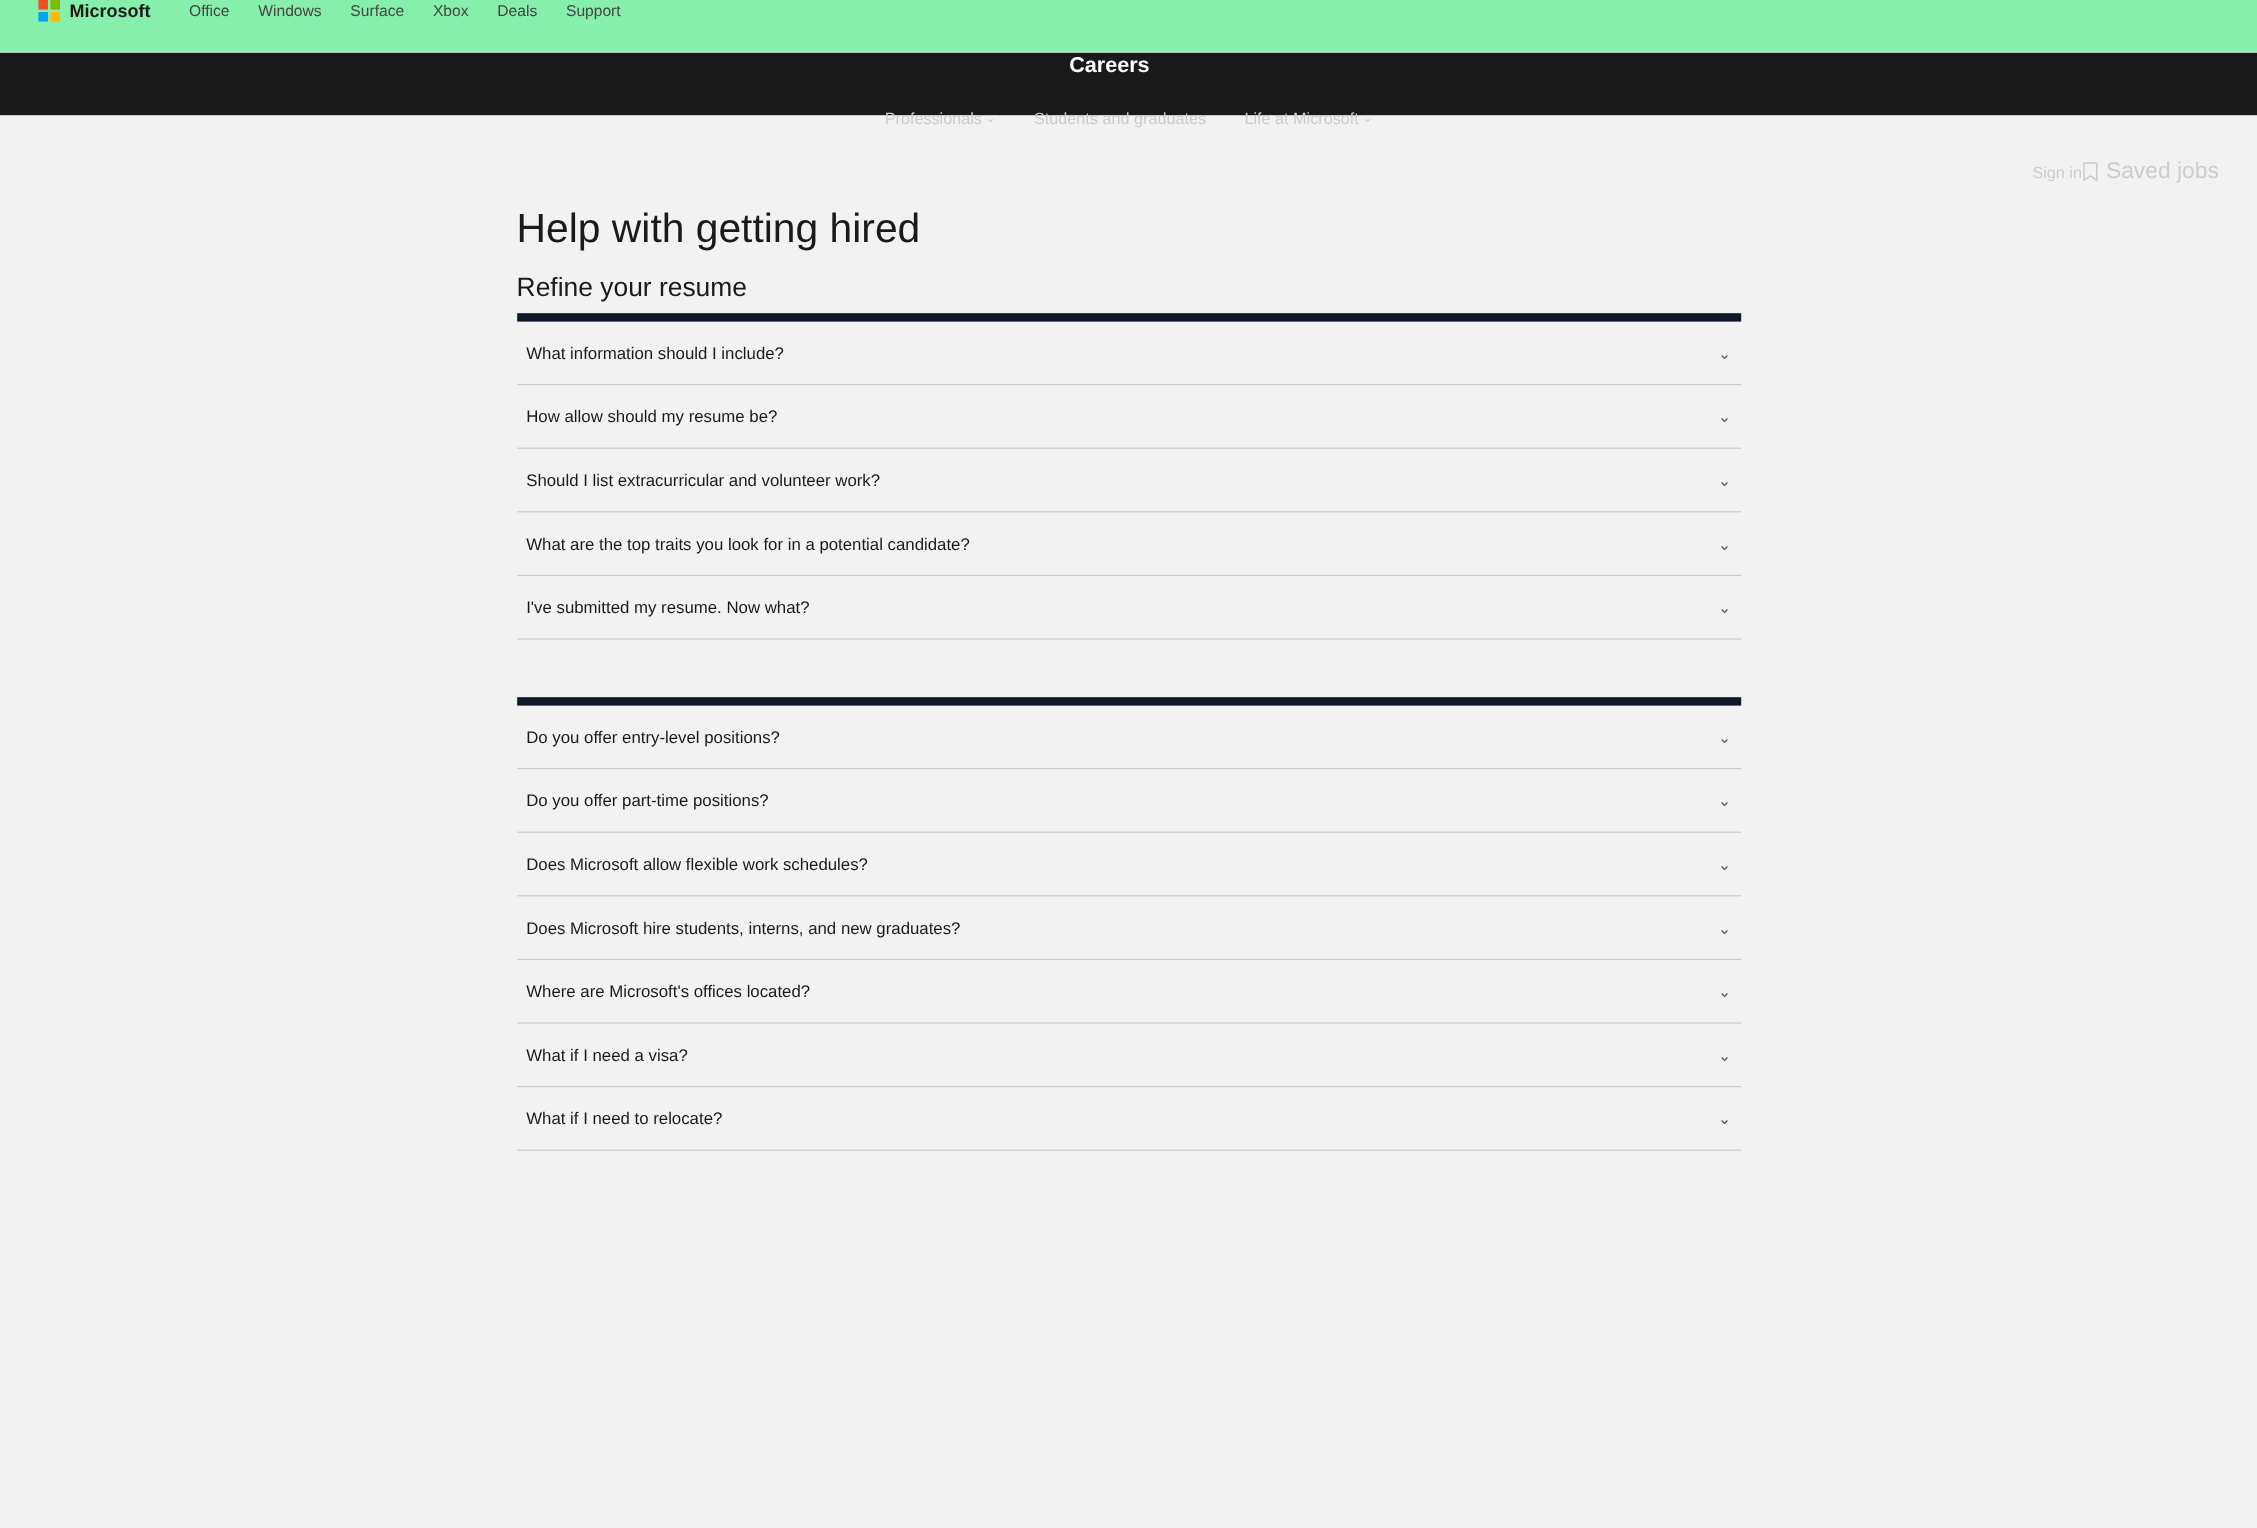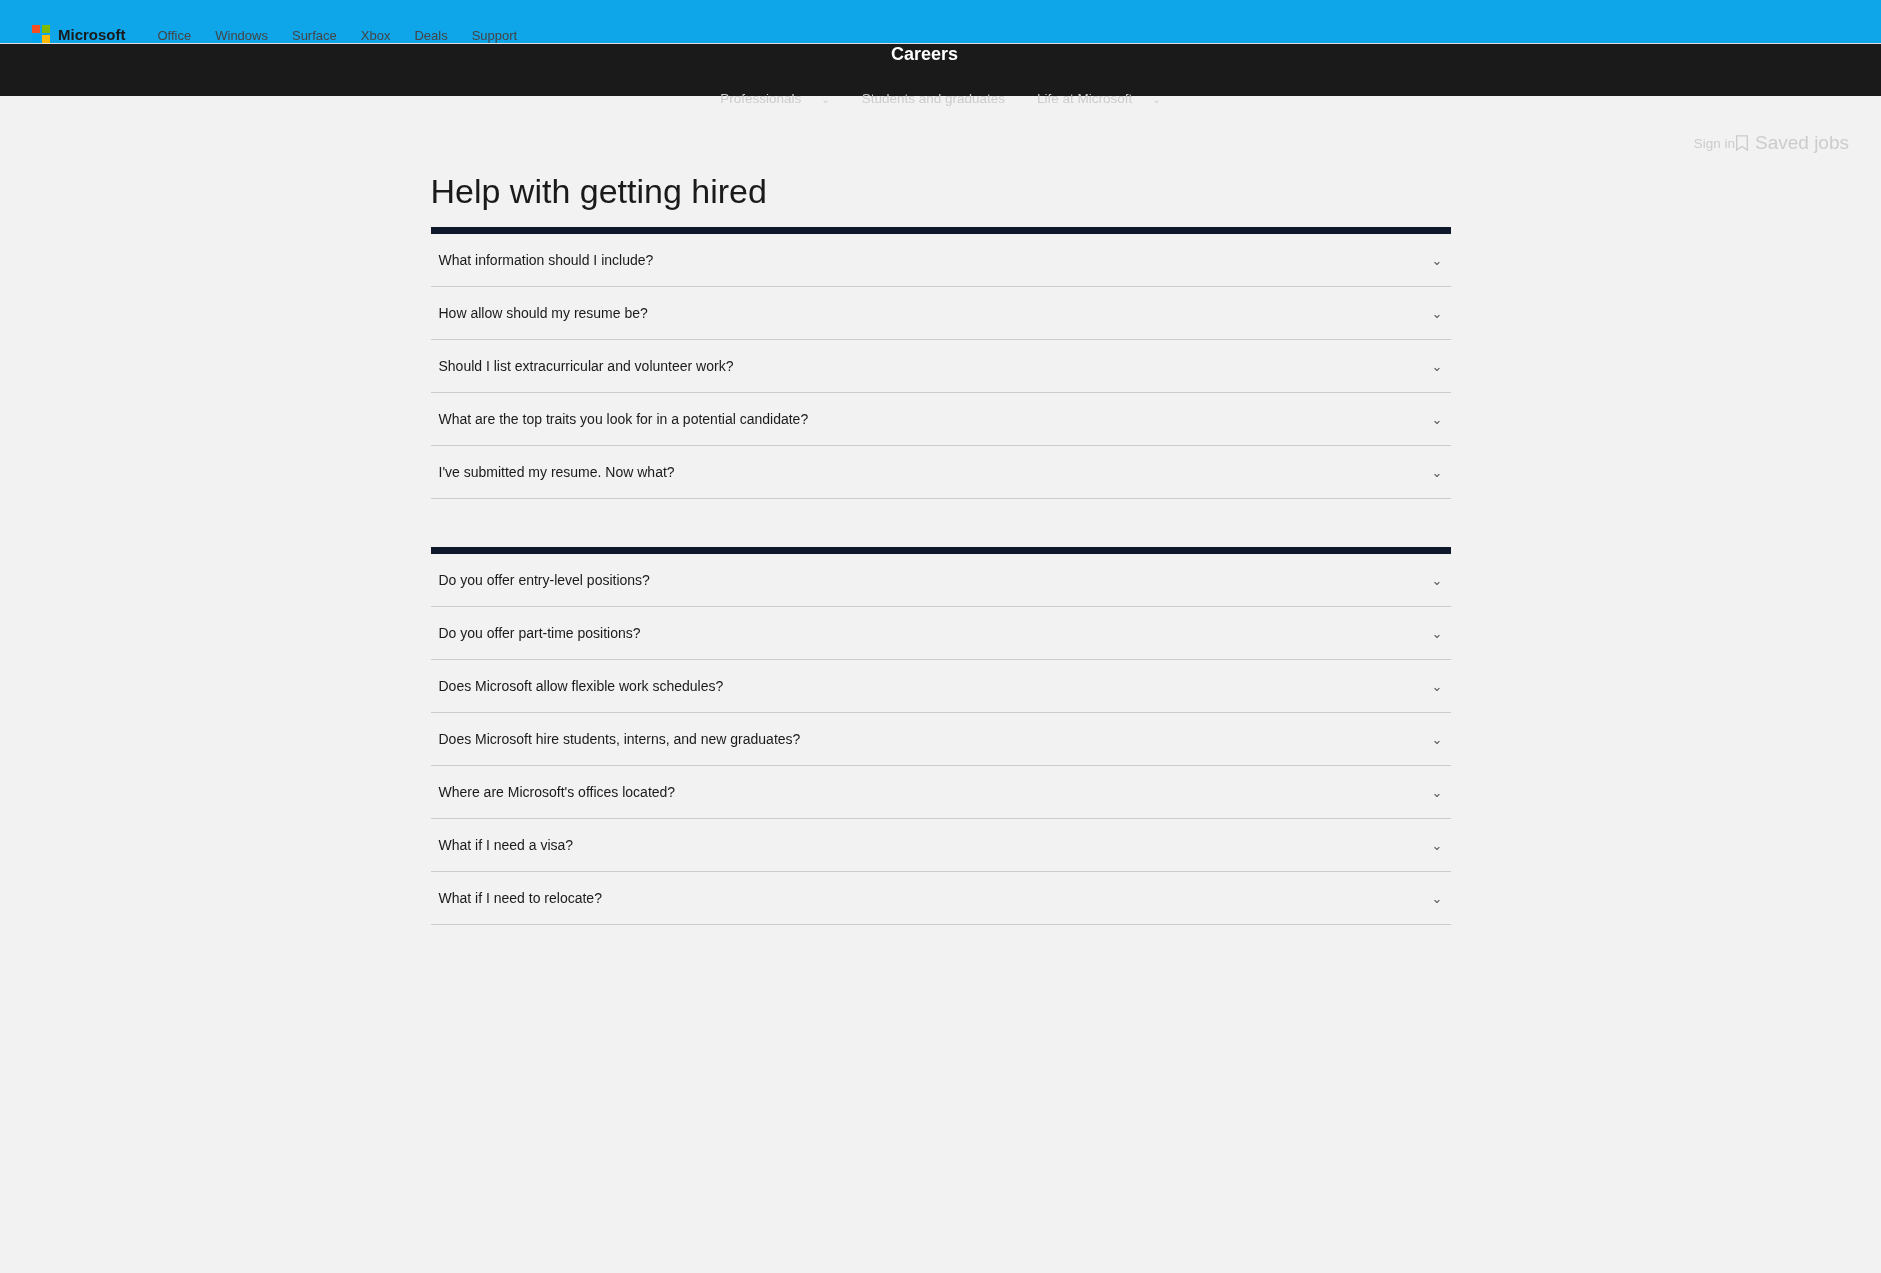--- a/index.html
+++ b/index.html
@@ -1,25 +1,25 @@
 <!DOCTYPE html>
 <html><head>
   <meta charset="utf-8">
   <style>
     * { box-sizing: border-box; margin: 0; padding: 0; }
     body { font-family: 'Segoe UI', Arial, sans-serif; background: #f2f2f2; color: #1a1a1a; font-size: 14px; }
 
     
     .top-nav {
-      background: #0ea5e9;
+      background: #86efac;
       border-bottom: 1px solid #e0e0e0;
       padding: 0 32px;
       height: 44px;
       display: flex;
-      align-items: flex-end;
+      align-items: flex-start;
       gap: 32px;
     }
     .top-nav-logo {
       display: flex;
       align-items: center;
       gap: 8px;
       font-size: 15px;
       font-weight: 600;
       color: #1a1a1a;
       text-decoration: none;
@@ -71,21 +71,21 @@
       flex: 1;
     }
     .careers-nav-links li a {
       color: #ccc;
       text-decoration: none;
       font-size: 13.5px;
       padding: 0 16px;
       height: 67px;
       display: flex;
       align-items: center;
-      gap: 20px;
+      gap: 3px;
     }
     .chevron-down {
       font-size: 10px;
       margin-top: 1px;
     }
     .careers-nav-right {
       display: flex;
       align-items: center;
       gap: 0;
       margin-left: auto;
@@ -221,20 +221,21 @@
       </svg>
       <span>Saved jobs</span>
     </a>
   </div>
 </nav>
 
 <main class="main-content">
   <h1 class="page-title">Help with getting hired</h1>
 
   <section class="faq-section">
+    <h2 class="section-title">Refine your resume</h2>
     <ul class="faq-list">
       <li class="faq-item">
         <span class="faq-question">What information should I include?</span>
         <span class="faq-chevron">⌄</span>
       </li>
       <li class="faq-item">
         <span class="faq-question">How allow should my resume be?</span>
         <span class="faq-chevron">⌄</span>
       </li>
       <li class="faq-item">

